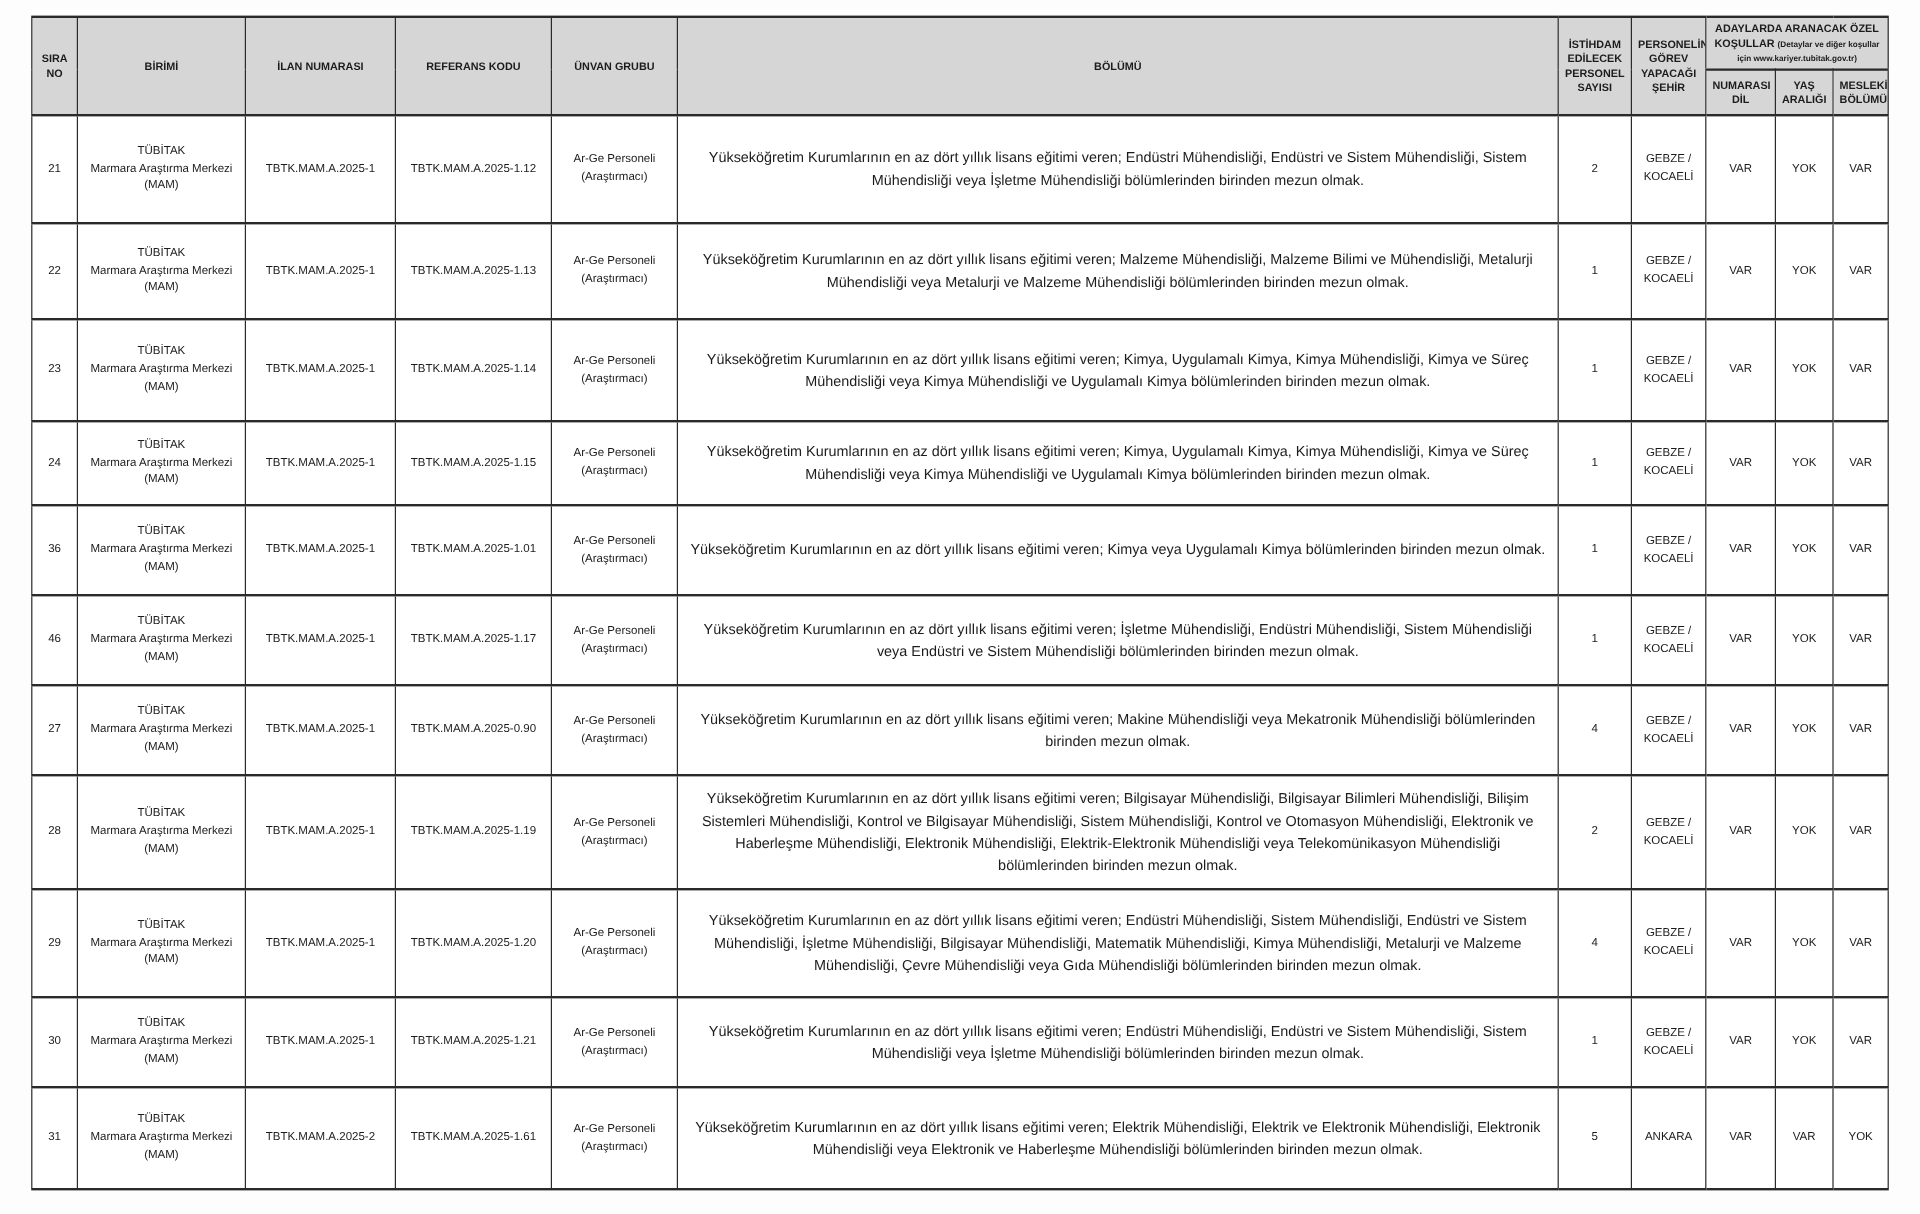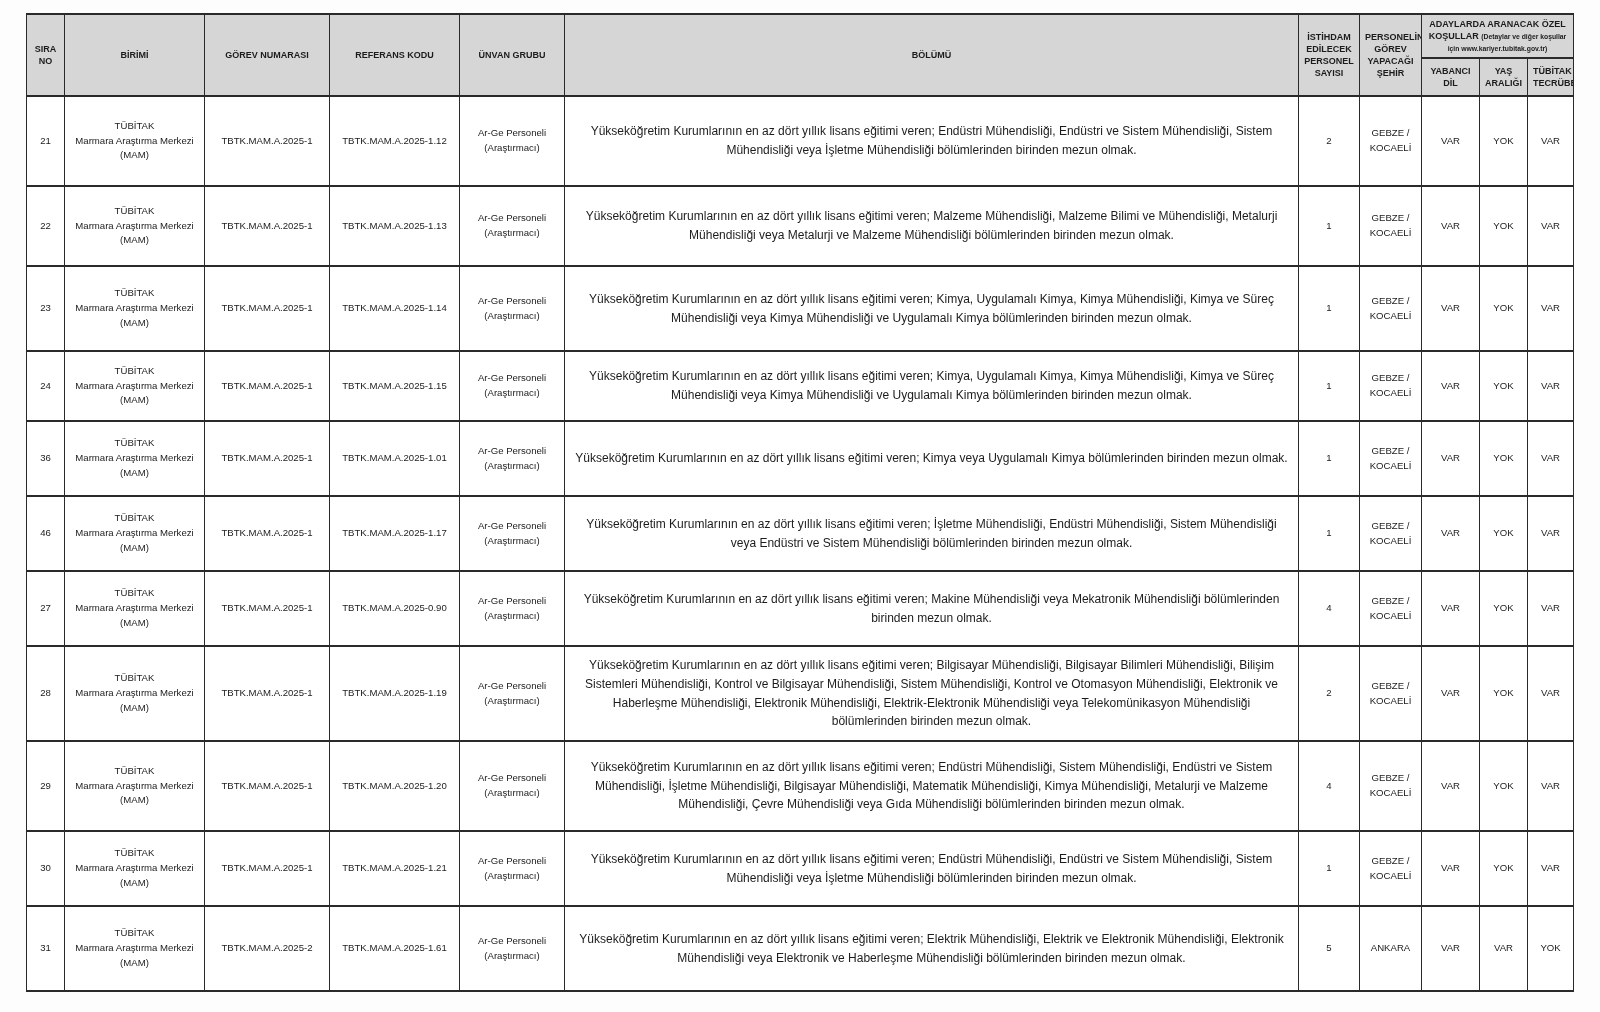--- a/index.html
+++ b/index.html
@@ -74,35 +74,35 @@
       <col style="width:61px">
       <col style="width:62px">
       <col style="width:58px">
       <col style="width:48px">
       <col style="width:46px">
     </colgroup>
     <thead>
       <tr class="hrow-top">
         <th rowspan="2">SIRA NO</th>
         <th rowspan="2">BİRİMİ</th>
-        <th rowspan="2">GÖREV NUMARASI</th>
+        <th rowspan="2">İLAN NUMARASI</th>
         <th rowspan="2">REFERANS KODU</th>
         <th rowspan="2">ÜNVAN GRUBU</th>
         <th rowspan="2">BÖLÜMÜ</th>
         <th rowspan="2">İSTİHDAM EDİLECEK PERSONEL SAYISI</th>
         <th rowspan="2">PERSONELİN GÖREV YAPACAĞI ŞEHİR</th>
         <th colspan="3" class="group-header">
           <span>ADAYLARDA ARANACAK ÖZEL KOŞULLAR</span>
           <span class="group-note">(Detaylar ve diğer koşullar için www.kariyer.tubitak.gov.tr)</span>
         </th>
       </tr>
       <tr class="hrow-sub">
-        <th>YABANCI DİL</th>
+        <th>NUMARASI DİL</th>
         <th>YAŞ ARALIĞI</th>
-        <th>TÜBİTAK TECRÜBE</th>
+        <th>MESLEKİ BÖLÜMÜ</th>
       </tr>
     </thead>
     <tbody>
         <tr>
           <td>21</td>
           <td>
             <div>TÜBİTAK</div>
             <div>Marmara Araştırma Merkezi</div>
             <div>(MAM)</div>
           </td>

